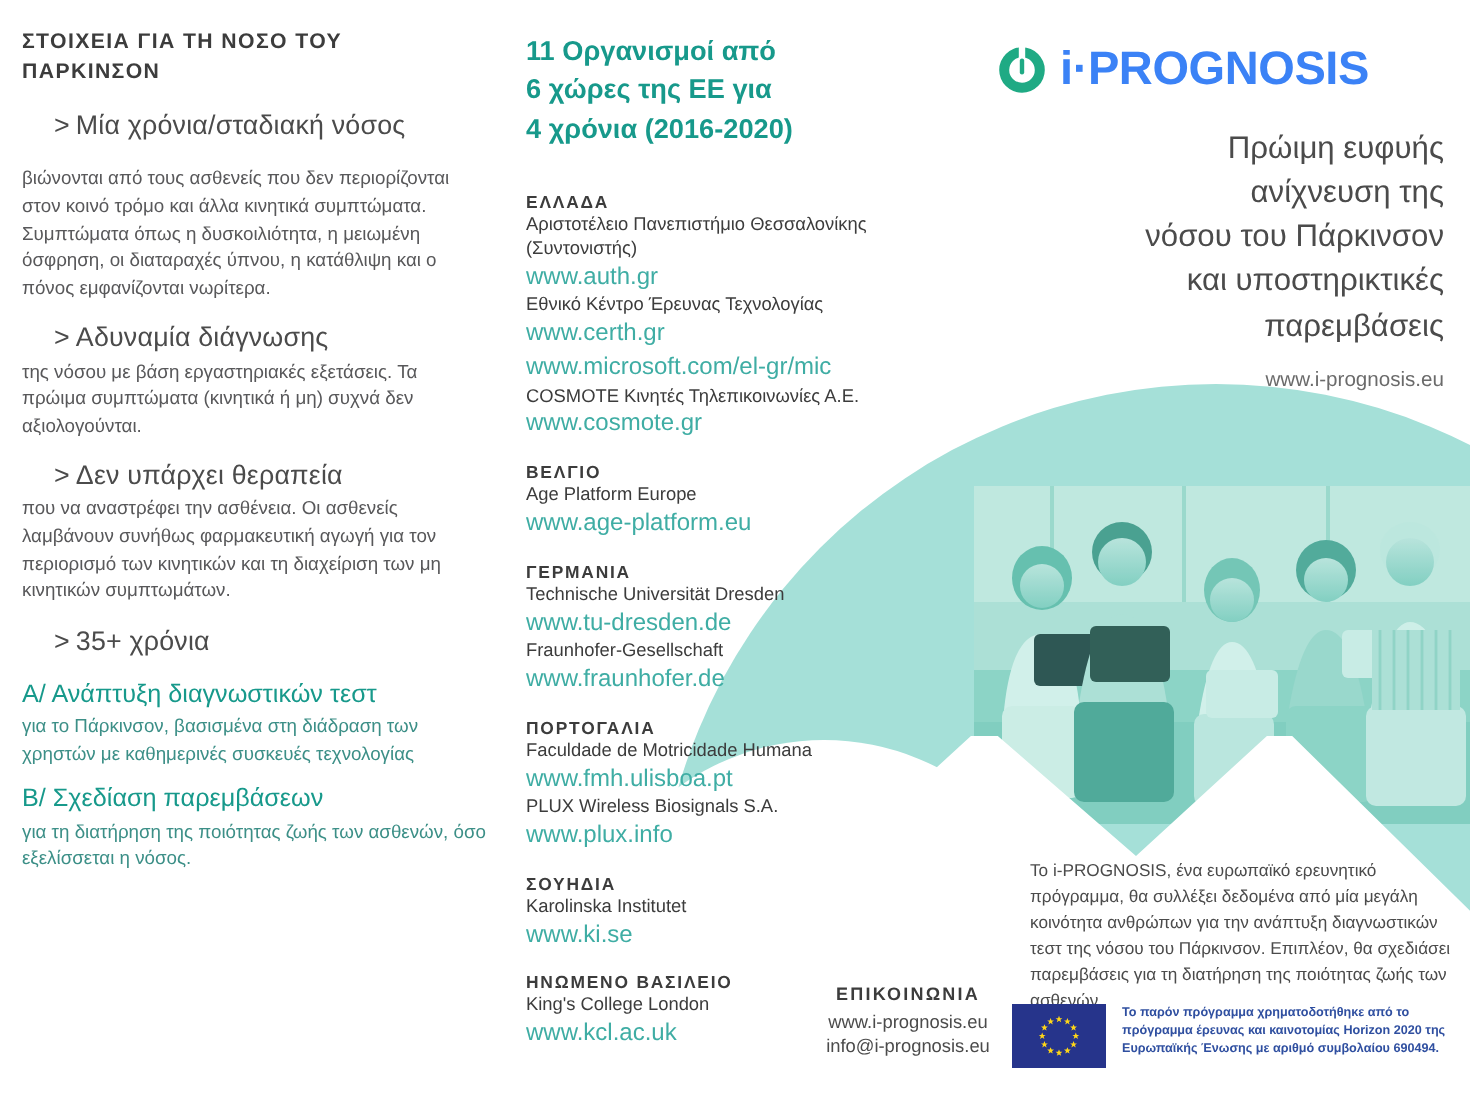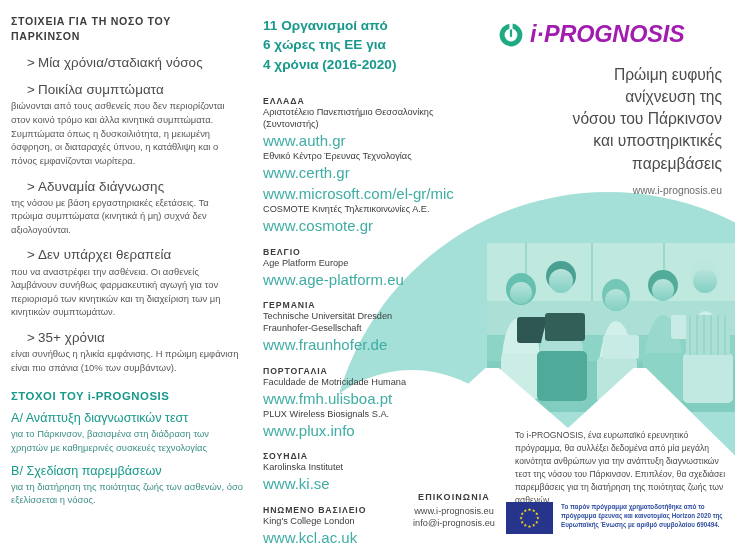--- a/index.html
+++ b/index.html
@@ -66,32 +66,32 @@
   
   .col-mid{position:absolute;left:263px;top:16px;width:215px;}
   .mid-title{
     font-size:13.6px;font-weight:700;color:#17998b;line-height:1.42;margin:0 0 22px 0;
   }
   .country{margin:0 0 11px 0;}
   .country-name{
     font-size:8.7px;font-weight:700;letter-spacing:.9px;color:#3c3c3c;margin:0 0 1px 0;
   }
   .org{font-size:9.2px;color:#3c3c3c;line-height:1.3;margin:0;}
-  .url{font-size:15px;color:#3fada4;line-height:1.3;margin:0 0 1px 0;text-decoration:none;display:block;}
+  .url{font-size:12px;color:#3fada4;line-height:1.3;margin:0 0 1px 0;text-decoration:none;display:block;}
 
   
   .contact{position:absolute;left:370px;top:492px;width:168px;text-align:center;}
   .contact-h{font-size:9px;font-weight:700;letter-spacing:1.1px;color:#3c3c3c;margin:0 0 3px 0;}
   .contact-l{font-size:9.2px;color:#4b4b4b;line-height:1.35;margin:0;}
 
   
   .col-right{position:absolute;left:498px;top:22px;width:224px;text-align:right;}
   .logo{display:flex;align-items:center;justify-content:flex-start;gap:6px;margin:0 0 16px 0;}
   .logo-mark{width:26px;height:26px;flex:0 0 26px;}
-  .logo-txt{font-size:23.5px;font-weight:700;letter-spacing:-.2px;color:#a21caf;line-height:1;white-space:nowrap;font-style:italic;}
+  .logo-txt{font-size:23.5px;font-weight:700;letter-spacing:-.2px;color:#3b82f6;line-height:1;white-space:nowrap;}
   .headline{
     font-size:15.6px;font-weight:400;color:#4b4b4b;line-height:1.42;margin:0 0 10px 0;
   }
   .site{font-size:10.3px;color:#6b6b6b;margin:0;}
 
   
   .blurb{position:absolute;left:515px;top:420px;width:216px;font-size:8.6px;line-height:1.52;color:#4b4b4b;}
   .eu{position:absolute;left:506px;top:502px;width:226px;display:flex;gap:8px;align-items:flex-start;}
   .eu-flag{width:47px;height:32px;flex:0 0 47px;}
   .eu-text{font-size:6.3px;line-height:1.45;color:#2f4fa0;font-weight:600;}
@@ -188,40 +188,37 @@
   <div class="content">
 
     <div class="col-left">
       <div class="kicker">ΣΤΟΙΧΕΙΑ ΓΙΑ ΤΗ ΝΟΣΟ ΤΟΥ ΠΑΡΚΙΝΣΟΝ</div>
 
       <div class="fact">
         <div class="fact-h"><span class="chev">&gt;</span><span>Μία χρόνια/σταδιακή νόσος</span></div>
       </div>
 
       <div class="fact">
-        <div class="fact-h"><span class="chev">&gt;</span><span>Ποικίλα συμπτώματα</span></div>
         <p class="fact-b">βιώνονται από τους ασθενείς που δεν περιορίζονται στον κοινό τρόμο και άλλα κινητικά συμπτώματα. Συμπτώματα όπως η δυσκοιλιότητα, η μειωμένη όσφρηση, οι διαταραχές ύπνου, η κατάθλιψη και ο πόνος εμφανίζονται νωρίτερα.</p>
       </div>
 
       <div class="fact">
         <div class="fact-h"><span class="chev">&gt;</span><span>Αδυναμία διάγνωσης</span></div>
         <p class="fact-b">της νόσου με βάση εργαστηριακές εξετάσεις. Τα πρώιμα συμπτώματα (κινητικά ή μη) συχνά δεν αξιολογούνται.</p>
       </div>
 
       <div class="fact">
         <div class="fact-h"><span class="chev">&gt;</span><span>Δεν υπάρχει θεραπεία</span></div>
         <p class="fact-b">που να αναστρέφει την ασθένεια. Οι ασθενείς λαμβάνουν συνήθως φαρμακευτική αγωγή για τον περιορισμό των κινητικών και τη διαχείριση των μη κινητικών συμπτωμάτων.</p>
       </div>
 
       <div class="fact">
         <div class="fact-h"><span class="chev">&gt;</span><span>35+ χρόνια</span></div>
-        <p class="fact-b">είναι συνήθως η ηλικία εμφάνισης. Η πρώιμη εμφάνιση είναι πιο σπάνια (10% των συμβάντων).</p>
-      </div>
-
-      <div class="goals-h">ΣΤΟΧΟΙ ΤΟΥ i-PROGNOSIS</div>
+      </div>
+
 
       <div class="goal">
         <div class="goal-h">Α/ Ανάπτυξη διαγνωστικών τεστ</div>
         <p class="goal-b">για το Πάρκινσον, βασισμένα στη διάδραση των χρηστών με καθημερινές συσκευές τεχνολογίας</p>
       </div>
       <div class="goal">
         <div class="goal-h">Β/ Σχεδίαση παρεμβάσεων</div>
         <p class="goal-b">για τη διατήρηση της ποιότητας ζωής των ασθενών, όσο εξελίσσεται η νόσος.</p>
       </div>
 
@@ -247,20 +244,21 @@
 
       <div class="country">
         <div class="country-name">ΒΕΛΓΙΟ</div>
         <p class="org">Age Platform Europe</p>
         <a class="url" href="#">www.age-platform.eu</a>
       </div>
 
       <div class="country">
         <div class="country-name">ΓΕΡΜΑΝΙΑ</div>
         <p class="org">Technische Universität Dresden</p>
+        <a class="url" href="#">www.tu-dresden.de</a>
         <p class="org">Fraunhofer-Gesellschaft</p>
         <a class="url" href="#">www.fraunhofer.de</a>
       </div>
 
       <div class="country">
         <div class="country-name">ΠΟΡΤΟΓΑΛΙΑ</div>
         <p class="org">Faculdade de Motricidade Humana</p>
         <a class="url" href="#">www.fmh.ulisboa.pt</a>
         <p class="org">PLUX Wireless Biosignals S.A.</p>
         <a class="url" href="#">www.plux.info</a>

